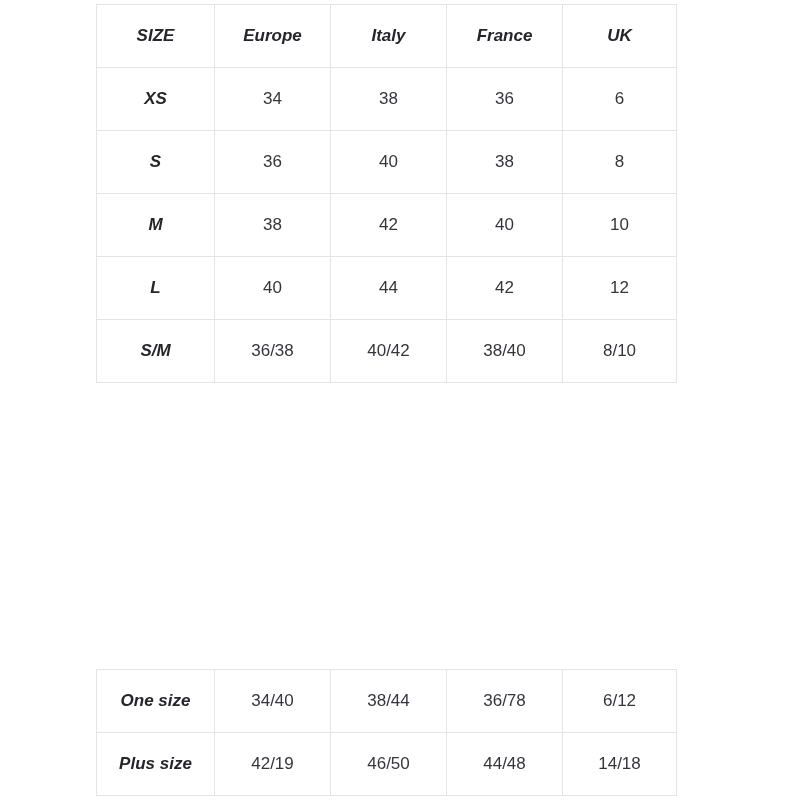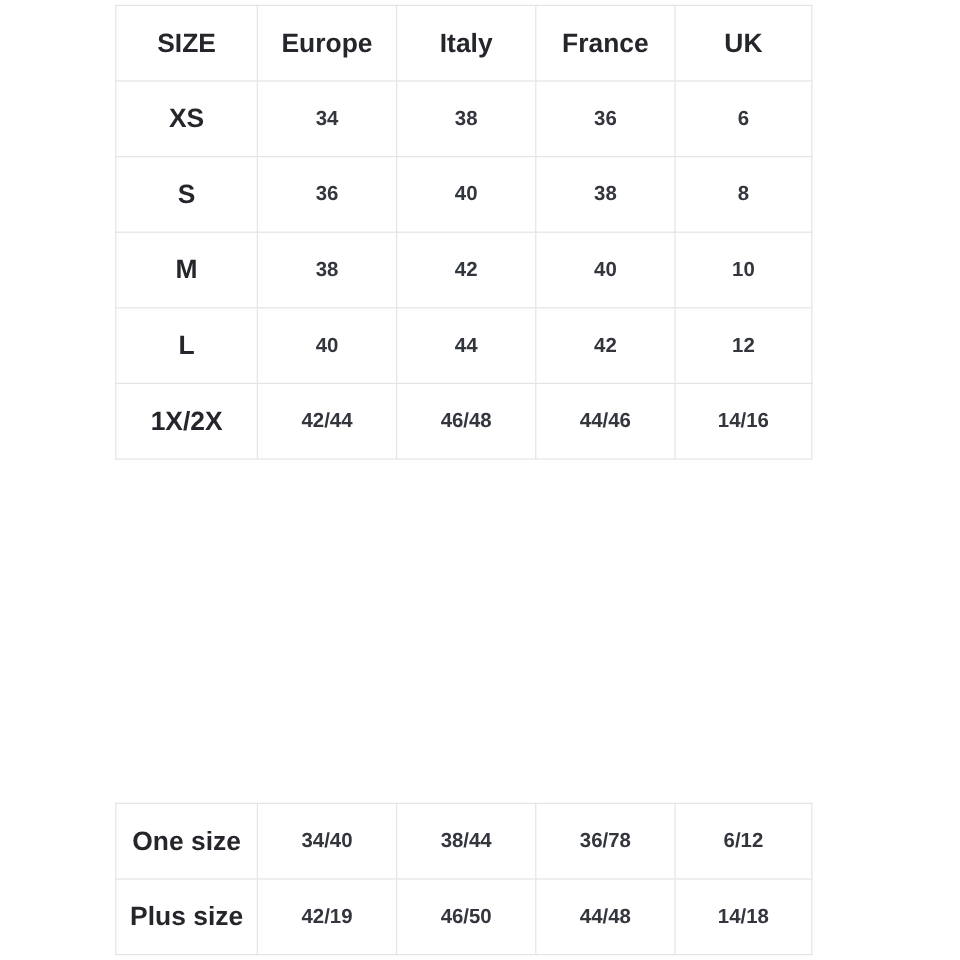--- a/index.html
+++ b/index.html
@@ -32,28 +32,29 @@
     table-layout: fixed;
   }
   table.size-table td,
   table.size-table th {
     border: 1px solid #e4e4e4;
     height: 63px;
     text-align: center;
     vertical-align: middle;
     color: #33363d;
     font-size: 17px;
-    font-weight: 700;
+    font-weight: 400;
     padding: 0;
   }
   table.size-table th,
   table.size-table td.rowhead {
     font-weight: bold;
-    font-size: 22px;
+    font-size: 17px;
     color: #24262b;
+    font-style: italic;
   }
   
   col.c0 { width: 118px; }
   col.c1 { width: 116px; }
   col.c2 { width: 116px; }
   col.c3 { width: 116px; }
   col.c4 { width: 114px; }
 
   .secondary table.size-table td { height: 63px; }
 </style>
@@ -103,25 +104,25 @@
           <td>10</td>
         </tr>
         <tr>
           <td class="rowhead">L</td>
           <td>40</td>
           <td>44</td>
           <td>42</td>
           <td>12</td>
         </tr>
         <tr>
-          <td class="rowhead">1X/2X</td>
-          <td>42/44</td>
-          <td>46/48</td>
-          <td>44/46</td>
-          <td>14/16</td>
+          <td class="rowhead">S/M</td>
+          <td>36/38</td>
+          <td>40/42</td>
+          <td>38/40</td>
+          <td>8/10</td>
         </tr>
       </tbody>
     </table>
   </div>
 
   <div class="table-wrap secondary">
     <table class="size-table">
       <colgroup>
         <col class="c0">
           <col class="c1">

